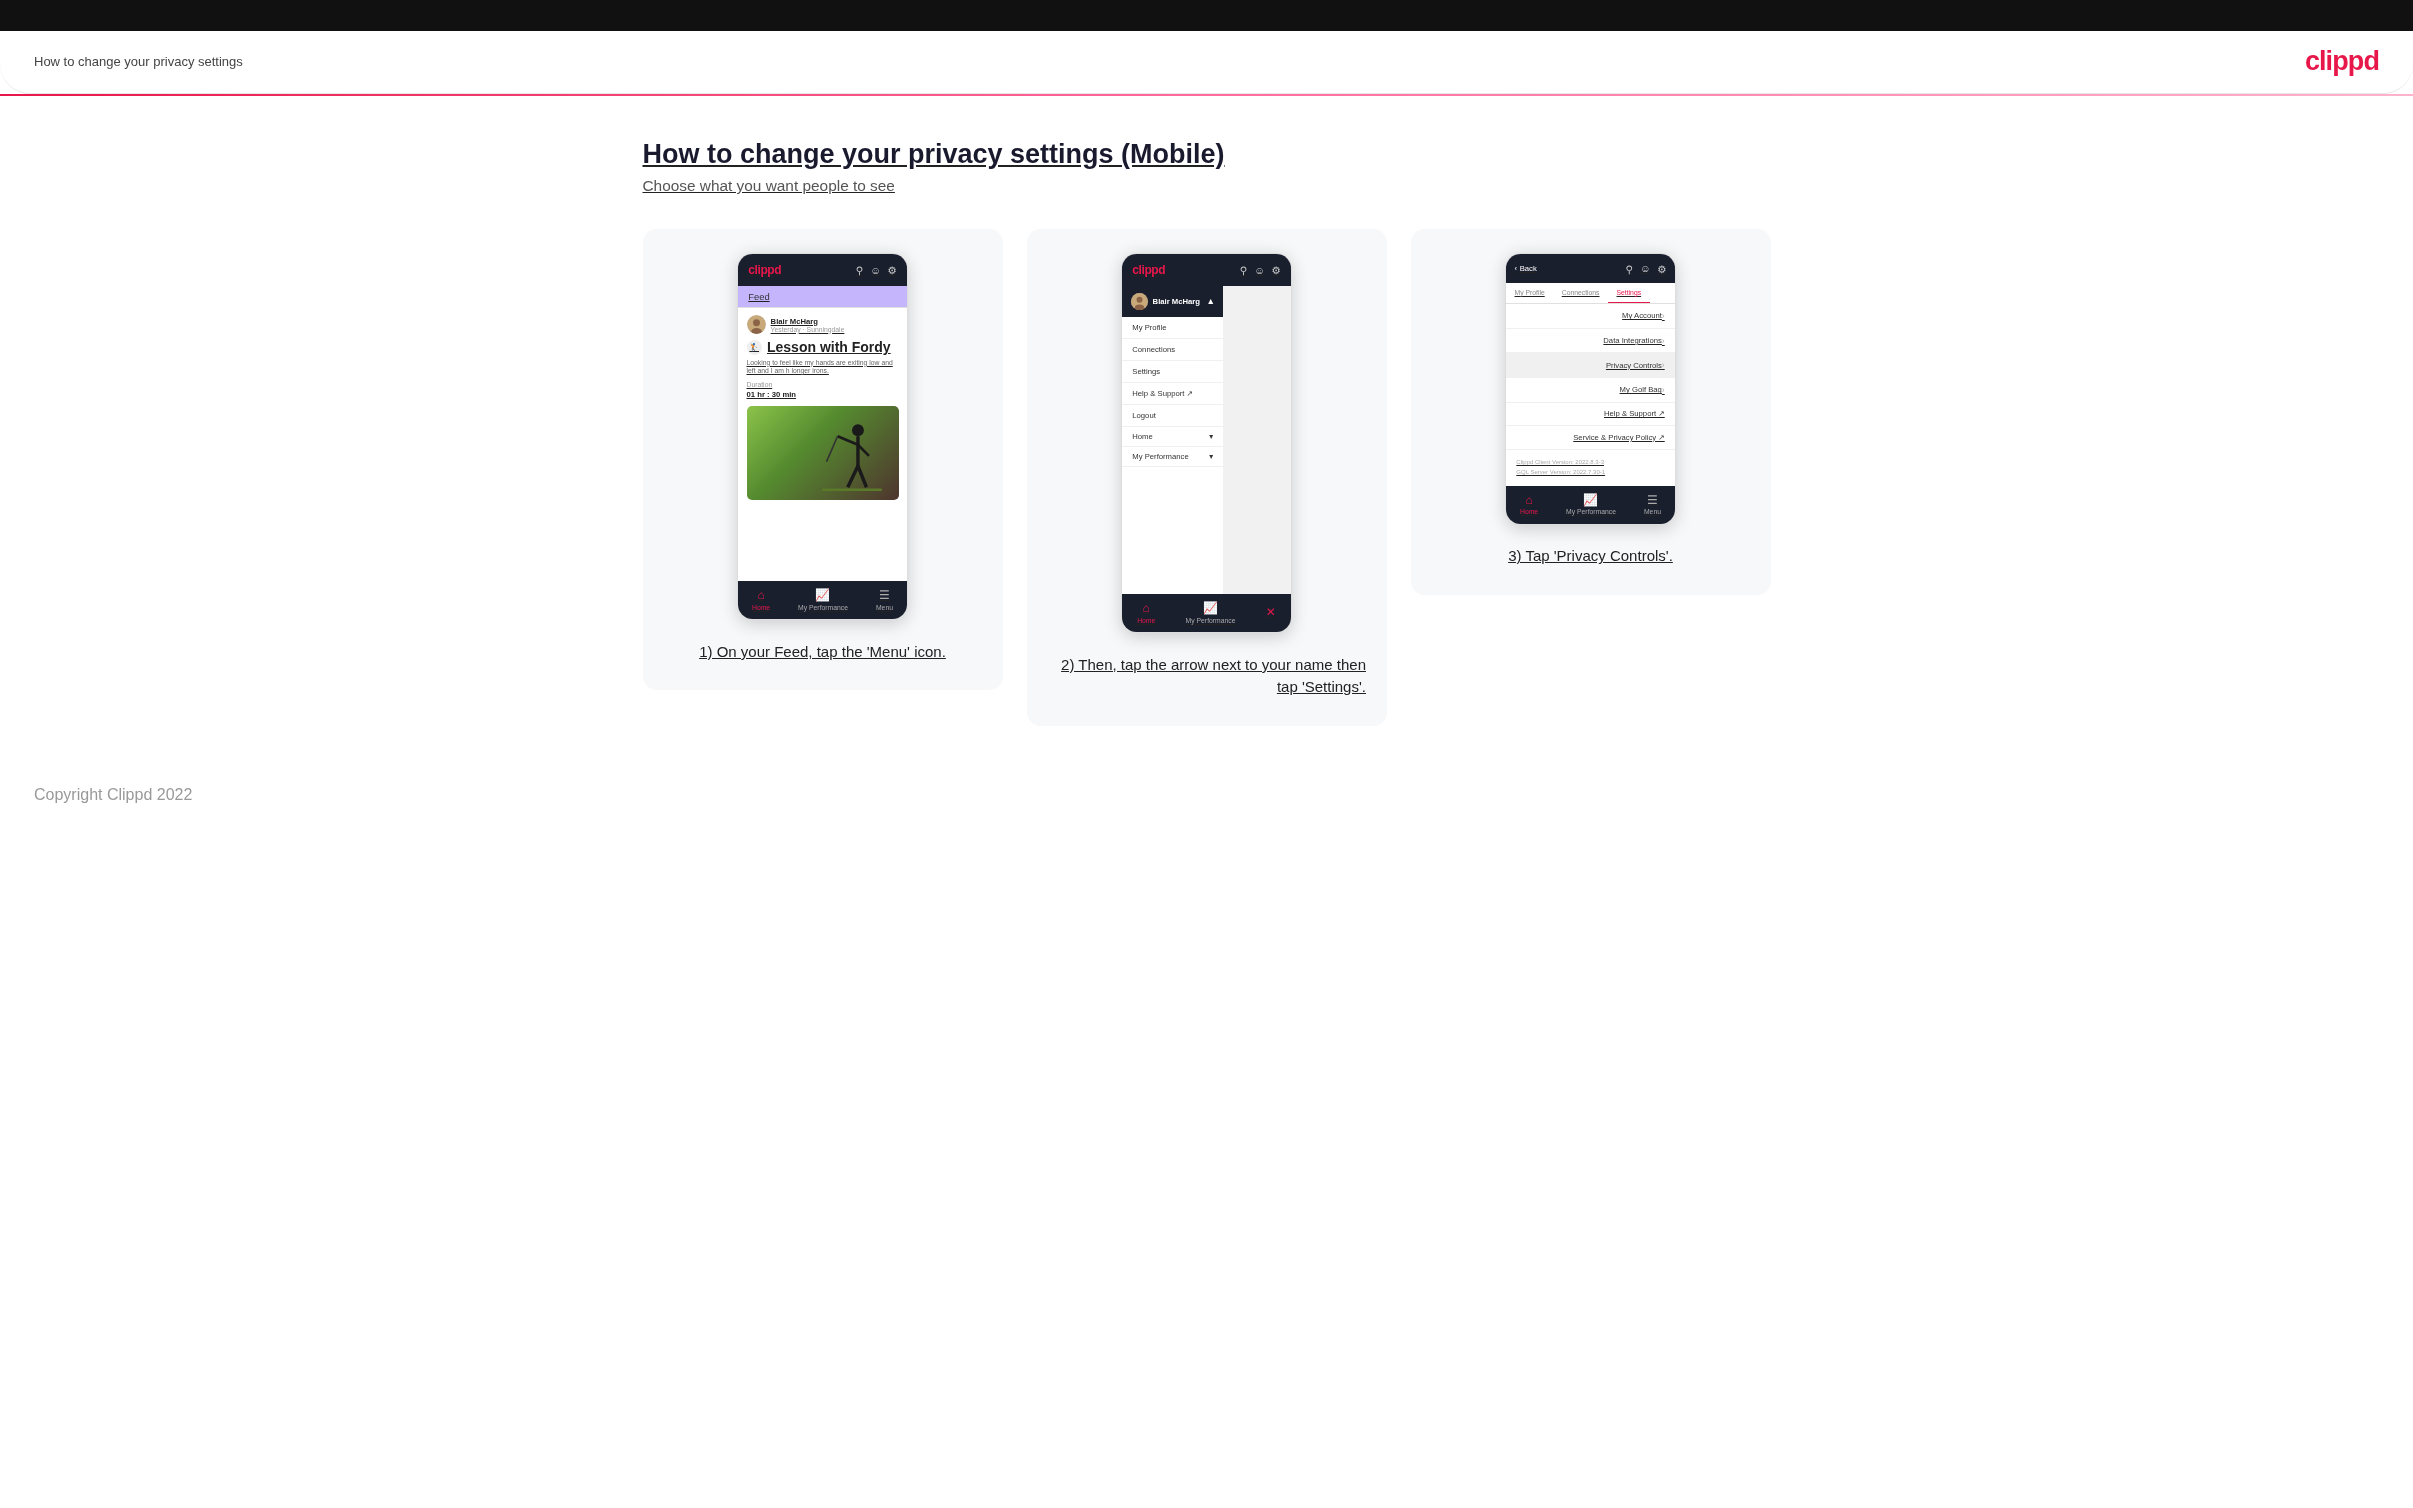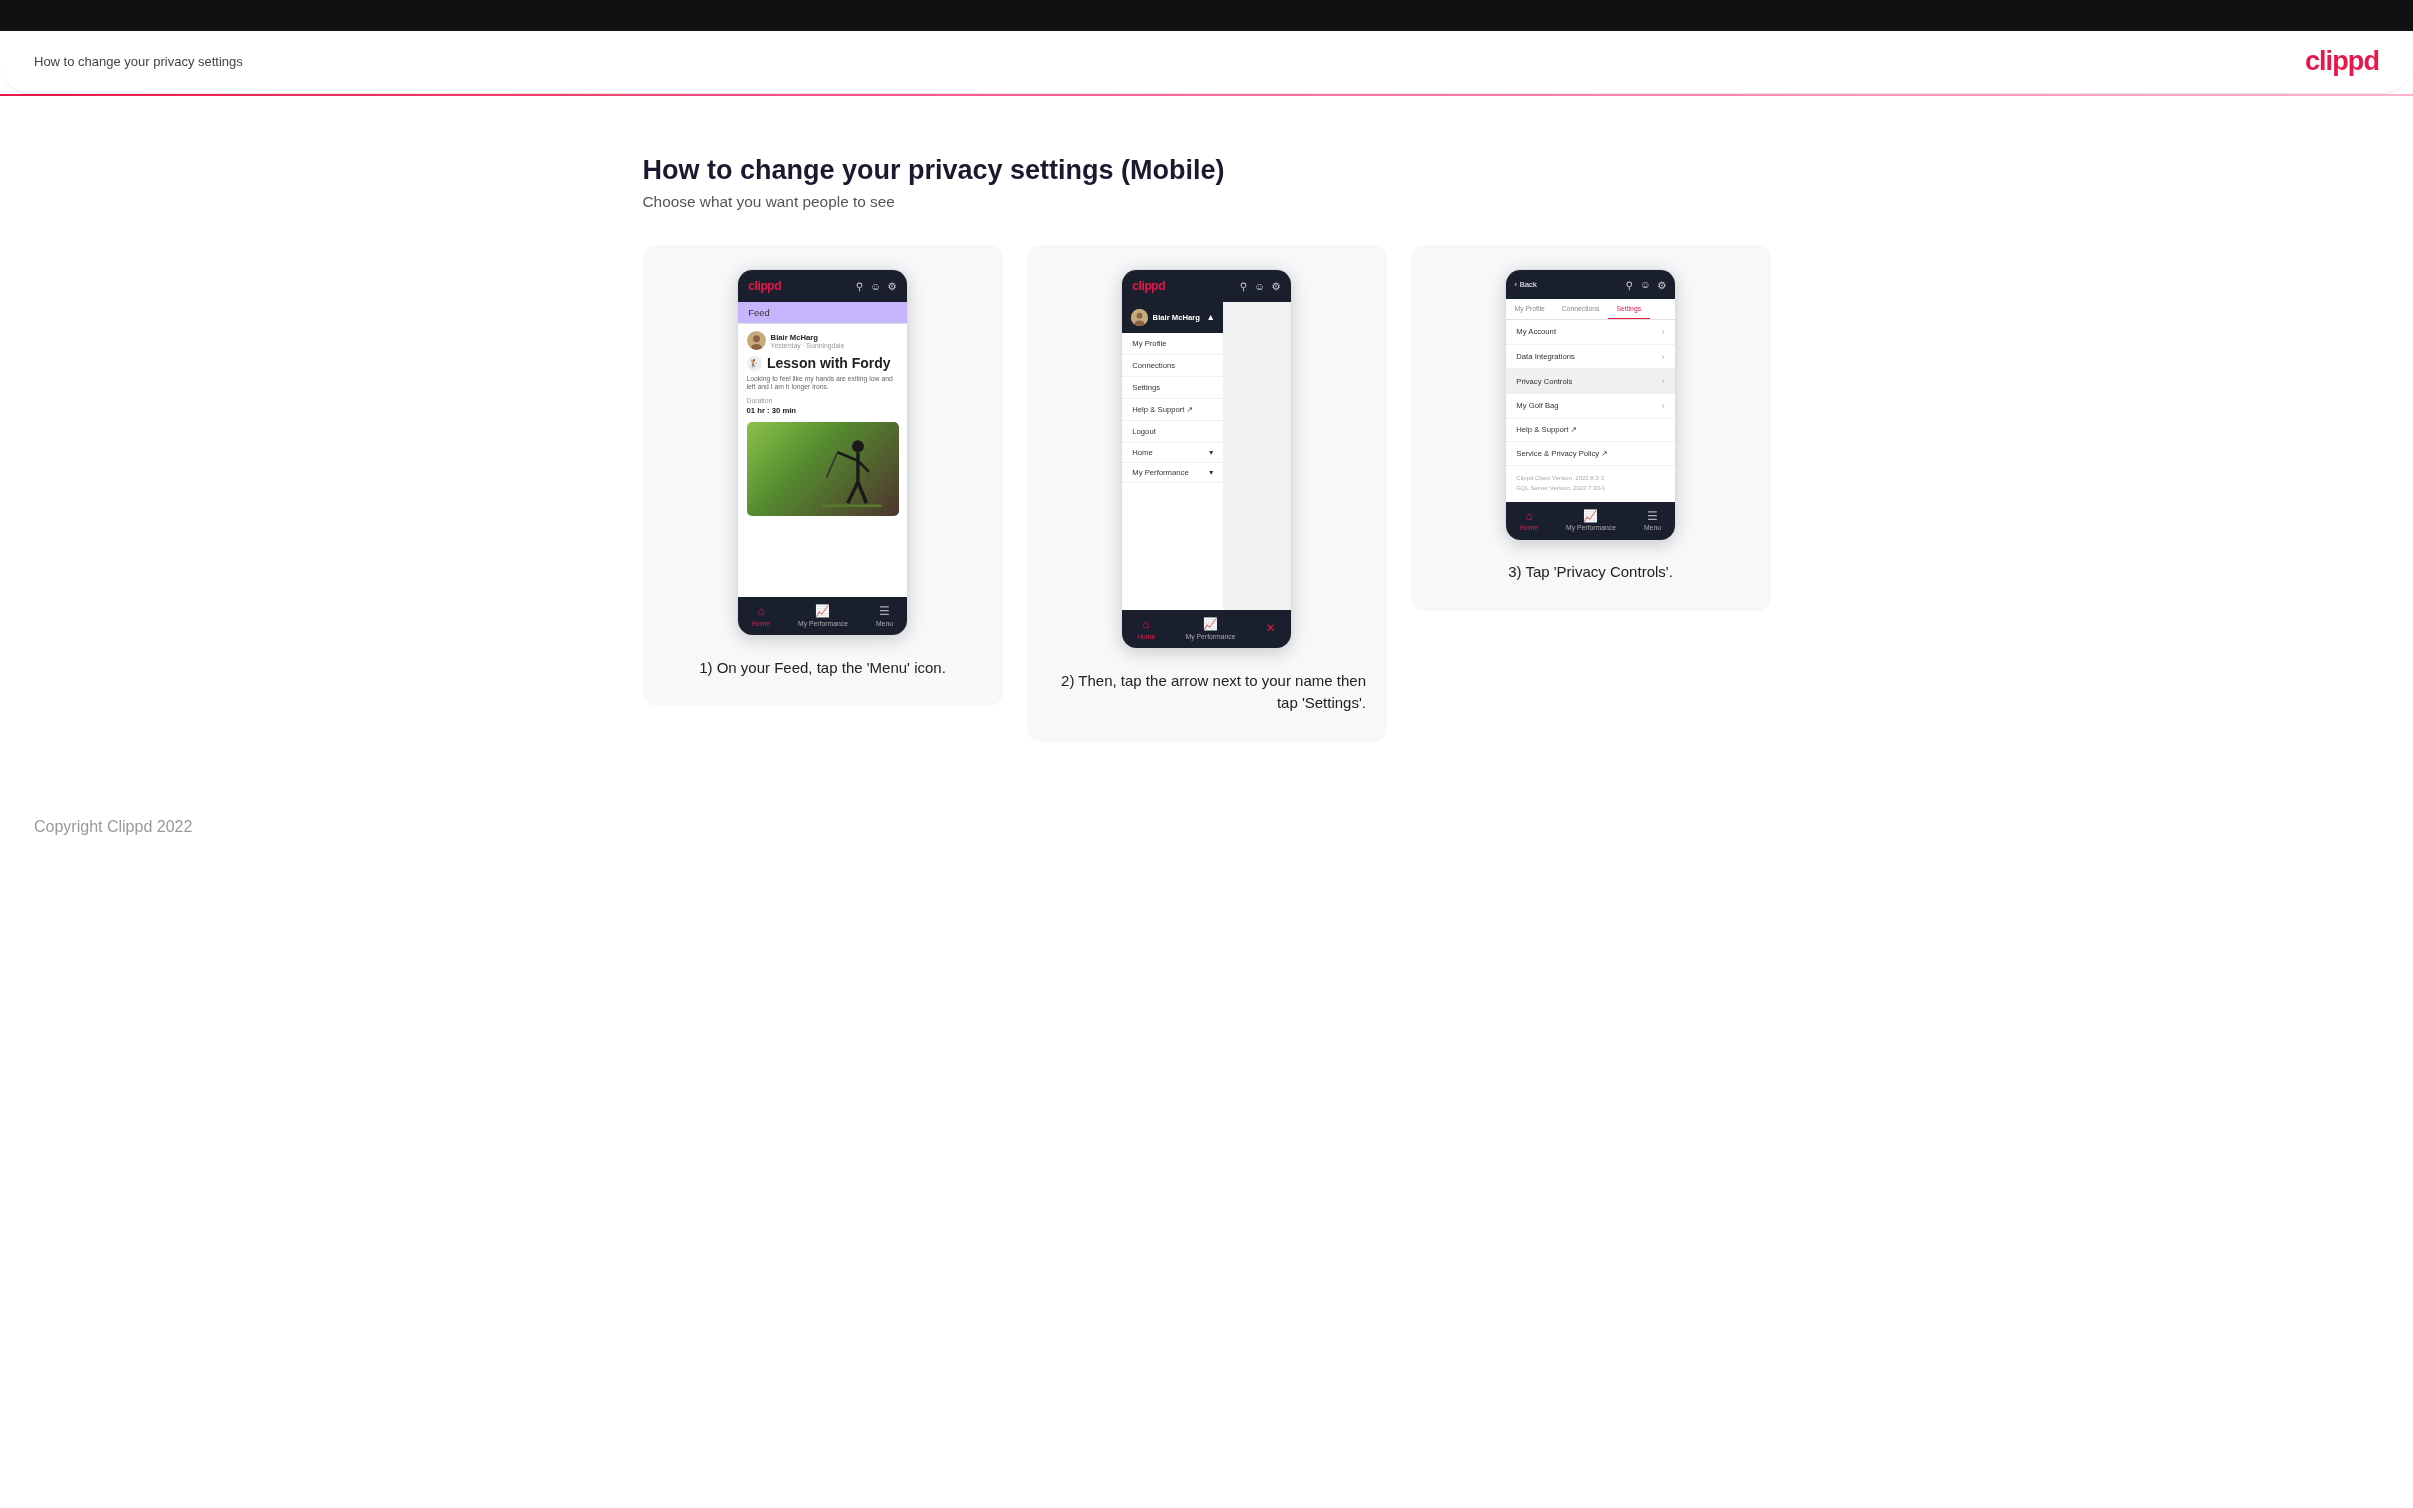--- a/index.html
+++ b/index.html
@@ -41,21 +41,22 @@
     .header-line {
       height: 2.6px;
       background: linear-gradient(to right, #e8174a, #ff6b9d, #ffb3cc);
       width: 100%;
     }
 
     
     .main {
       padding: 43px 34px 34px 34px;
       max-width: 1196px;
-      margin: 16px auto;
+      margin: 0 auto;
+      text-decoration: underline;
     }
 
     .page-heading {
       font-size: 27px;
       font-weight: 800;
       color: #1a1a2e;
       margin-bottom: 6.8px;
     }
     .page-subheading {
       font-size: 15.4px;
@@ -345,21 +346,21 @@
     .settings-tab.active {
       color: #e8174a;
       border-bottom: 1.7px solid #e8174a;
     }
     .settings-list {
       background: #fff;
     }
     .settings-item {
       display: flex;
       align-items: center;
-      justify-content: space-between;
+      justify-content: flex-end;
       padding: 6.8px 10.3px;
       border-bottom: 0.9px solid #f0f0f0;
       font-size: 7.7px;
       color: #333;
     }
     .settings-item.highlighted {
       background: #f0f0f0;
     }
     .settings-chevron {
       color: #aaa;

